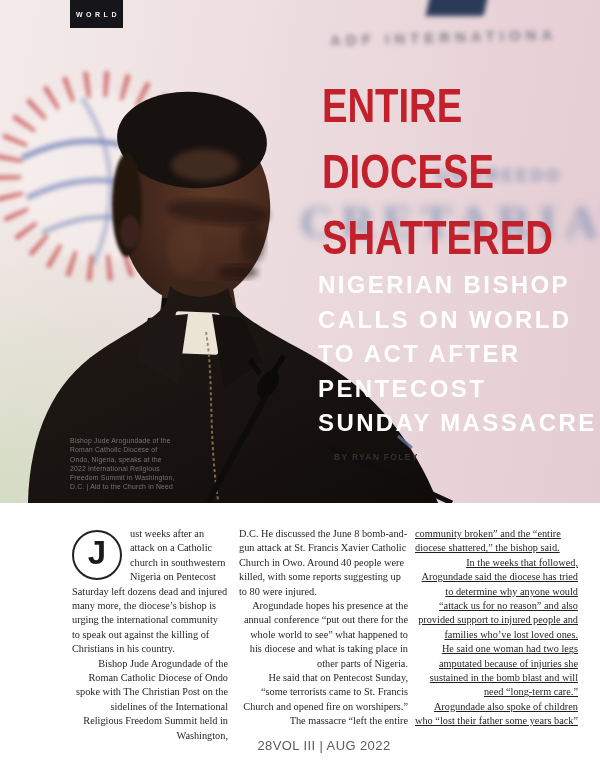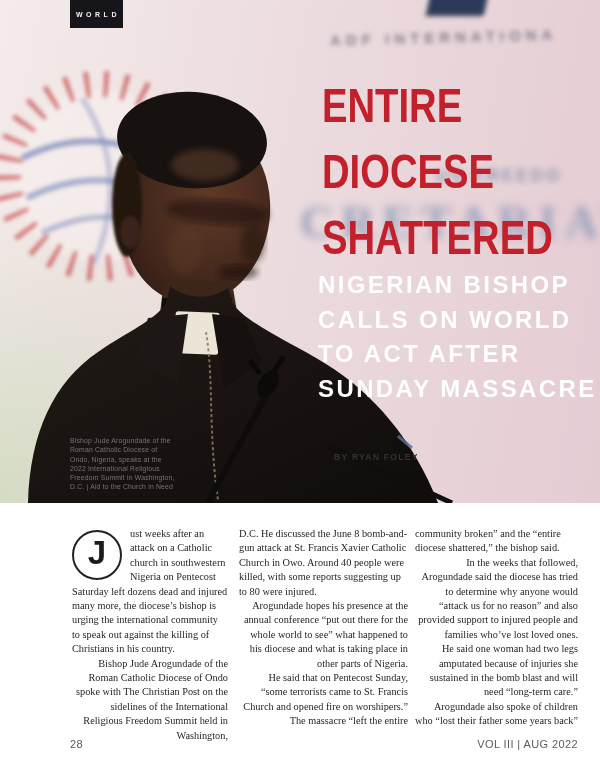--- a/index.html
+++ b/index.html
@@ -45,31 +45,31 @@
   .photo-caption{position:absolute;left:70px;top:436px;width:130px;z-index:20;
     color:#787378;font-size:6.8px;line-height:9.3px;letter-spacing:.2px;}
   .photo-caption span{display:block;}
 
   
   .article{position:absolute;left:72px;top:527px;width:506px;display:flex;z-index:5;}
   .col{font-family:"Liberation Serif",serif;font-size:10.3px;line-height:14.4px;
     color:#211f20;text-align:left;}
   .col-1{width:156px;margin-right:11px;}
   .col-2{width:169px;margin-right:7px;}
-  .col-3{width:163px;}
+  .col-3{width:163px;text-decoration:underline;}
   .col p{margin:0;}
   .col p.indent{text-indent:11px;text-align:right;}
   .dropcap{float:left;width:50px;height:50px;border:2.5px solid #242122;border-radius:50%;
     display:flex;align-items:center;justify-content:center;margin:3px 8px 2px 0;
     font-family:"Liberation Sans",sans-serif;font-size:33px;font-weight:700;color:#1c1a1b;
     padding-bottom:3px;box-sizing:border-box;}
 
   
   .footer{position:absolute;left:70px;right:22px;top:738px;display:flex;
-    justify-content:space-between;color:#5c5c5c;font-size:11px;letter-spacing:.4px;}
+    justify-content:center;color:#5c5c5c;font-size:13px;letter-spacing:.4px;}
 </style>
 </head>
 <body>
 
 <div class="page">
 
   <div class="photo">
     <div class="green-tint"></div>
 
     <div class="backdrop-navy"></div>
@@ -161,20 +161,21 @@
     <div class="headline">
       <span class="hl-line">ENTIRE</span>
       <span class="hl-line">DIOCESE</span>
       <span class="hl-line">SHATTERED</span>
     </div>
 
     <div class="subtitle">
       <span class="st-line">NIGERIAN BISHOP</span>
       <span class="st-line">CALLS ON WORLD</span>
       <span class="st-line">TO ACT AFTER</span>
+      <span class="st-line">PENTECOST</span>
       <span class="st-line">SUNDAY MASSACRE</span>
     </div>
 
     <div class="byline">BY RYAN FOLEY</div>
   </div>
 
   <div class="world-tag">
     <span>WORLD</span>
   </div>
 

